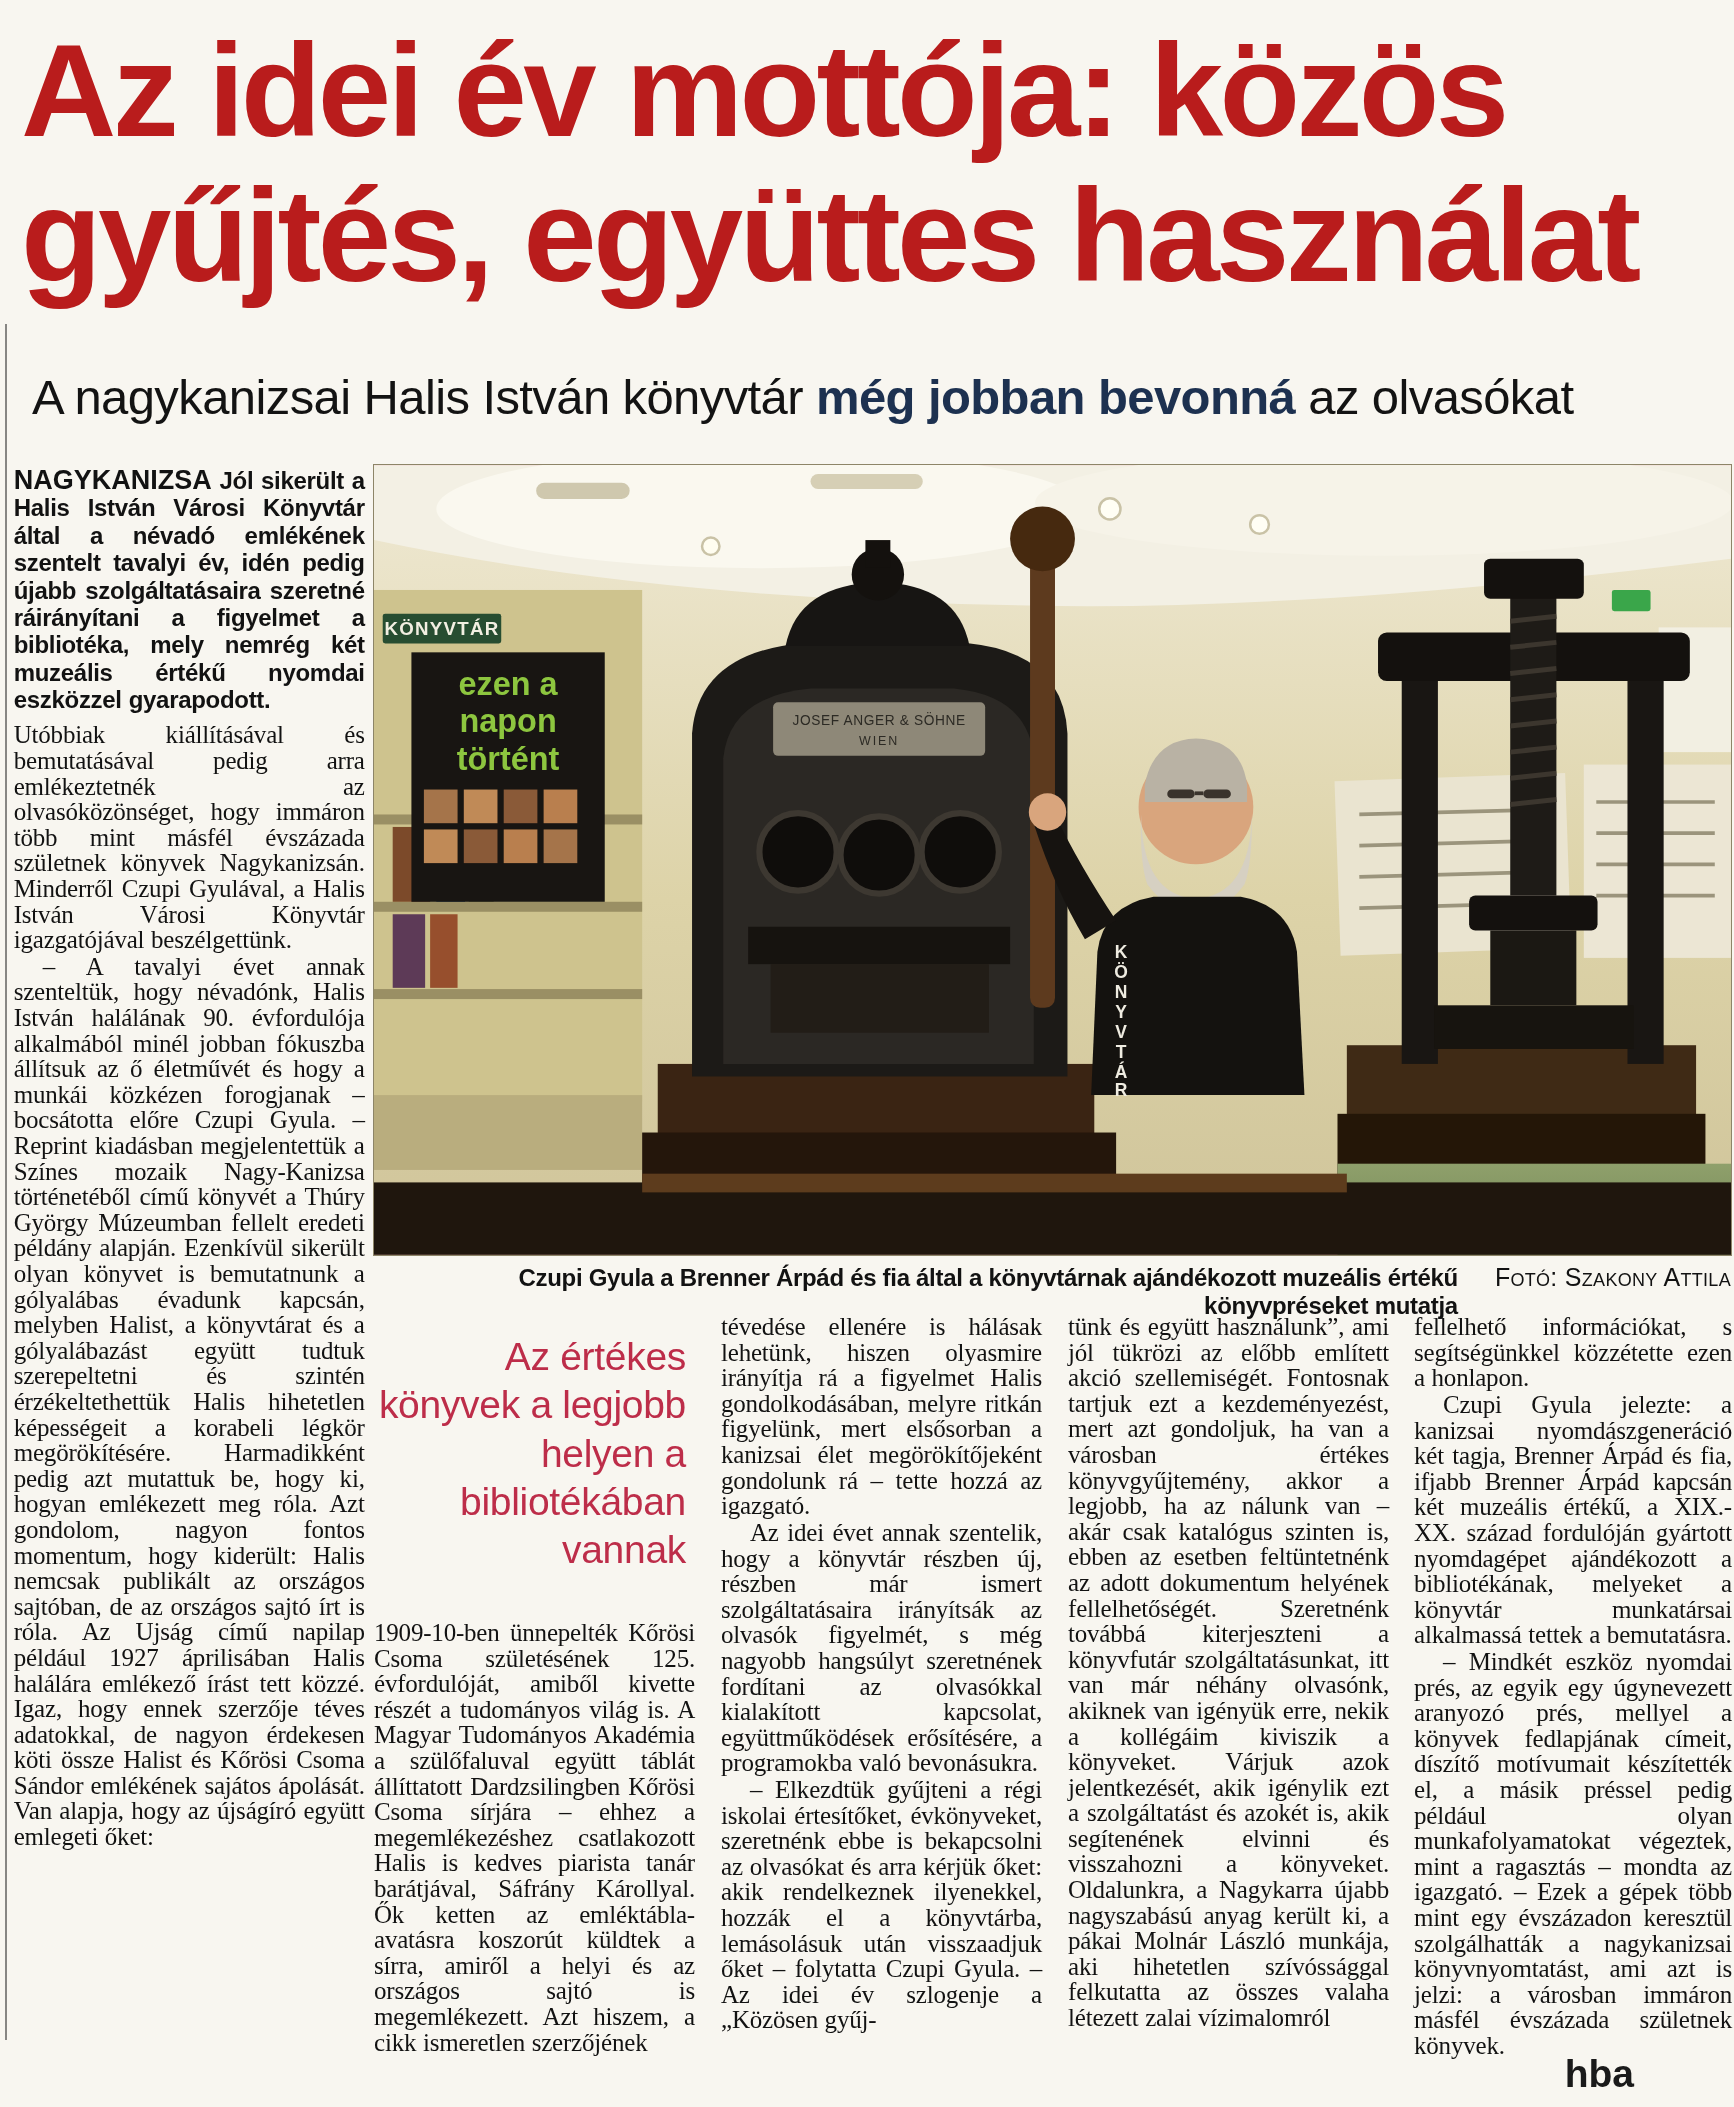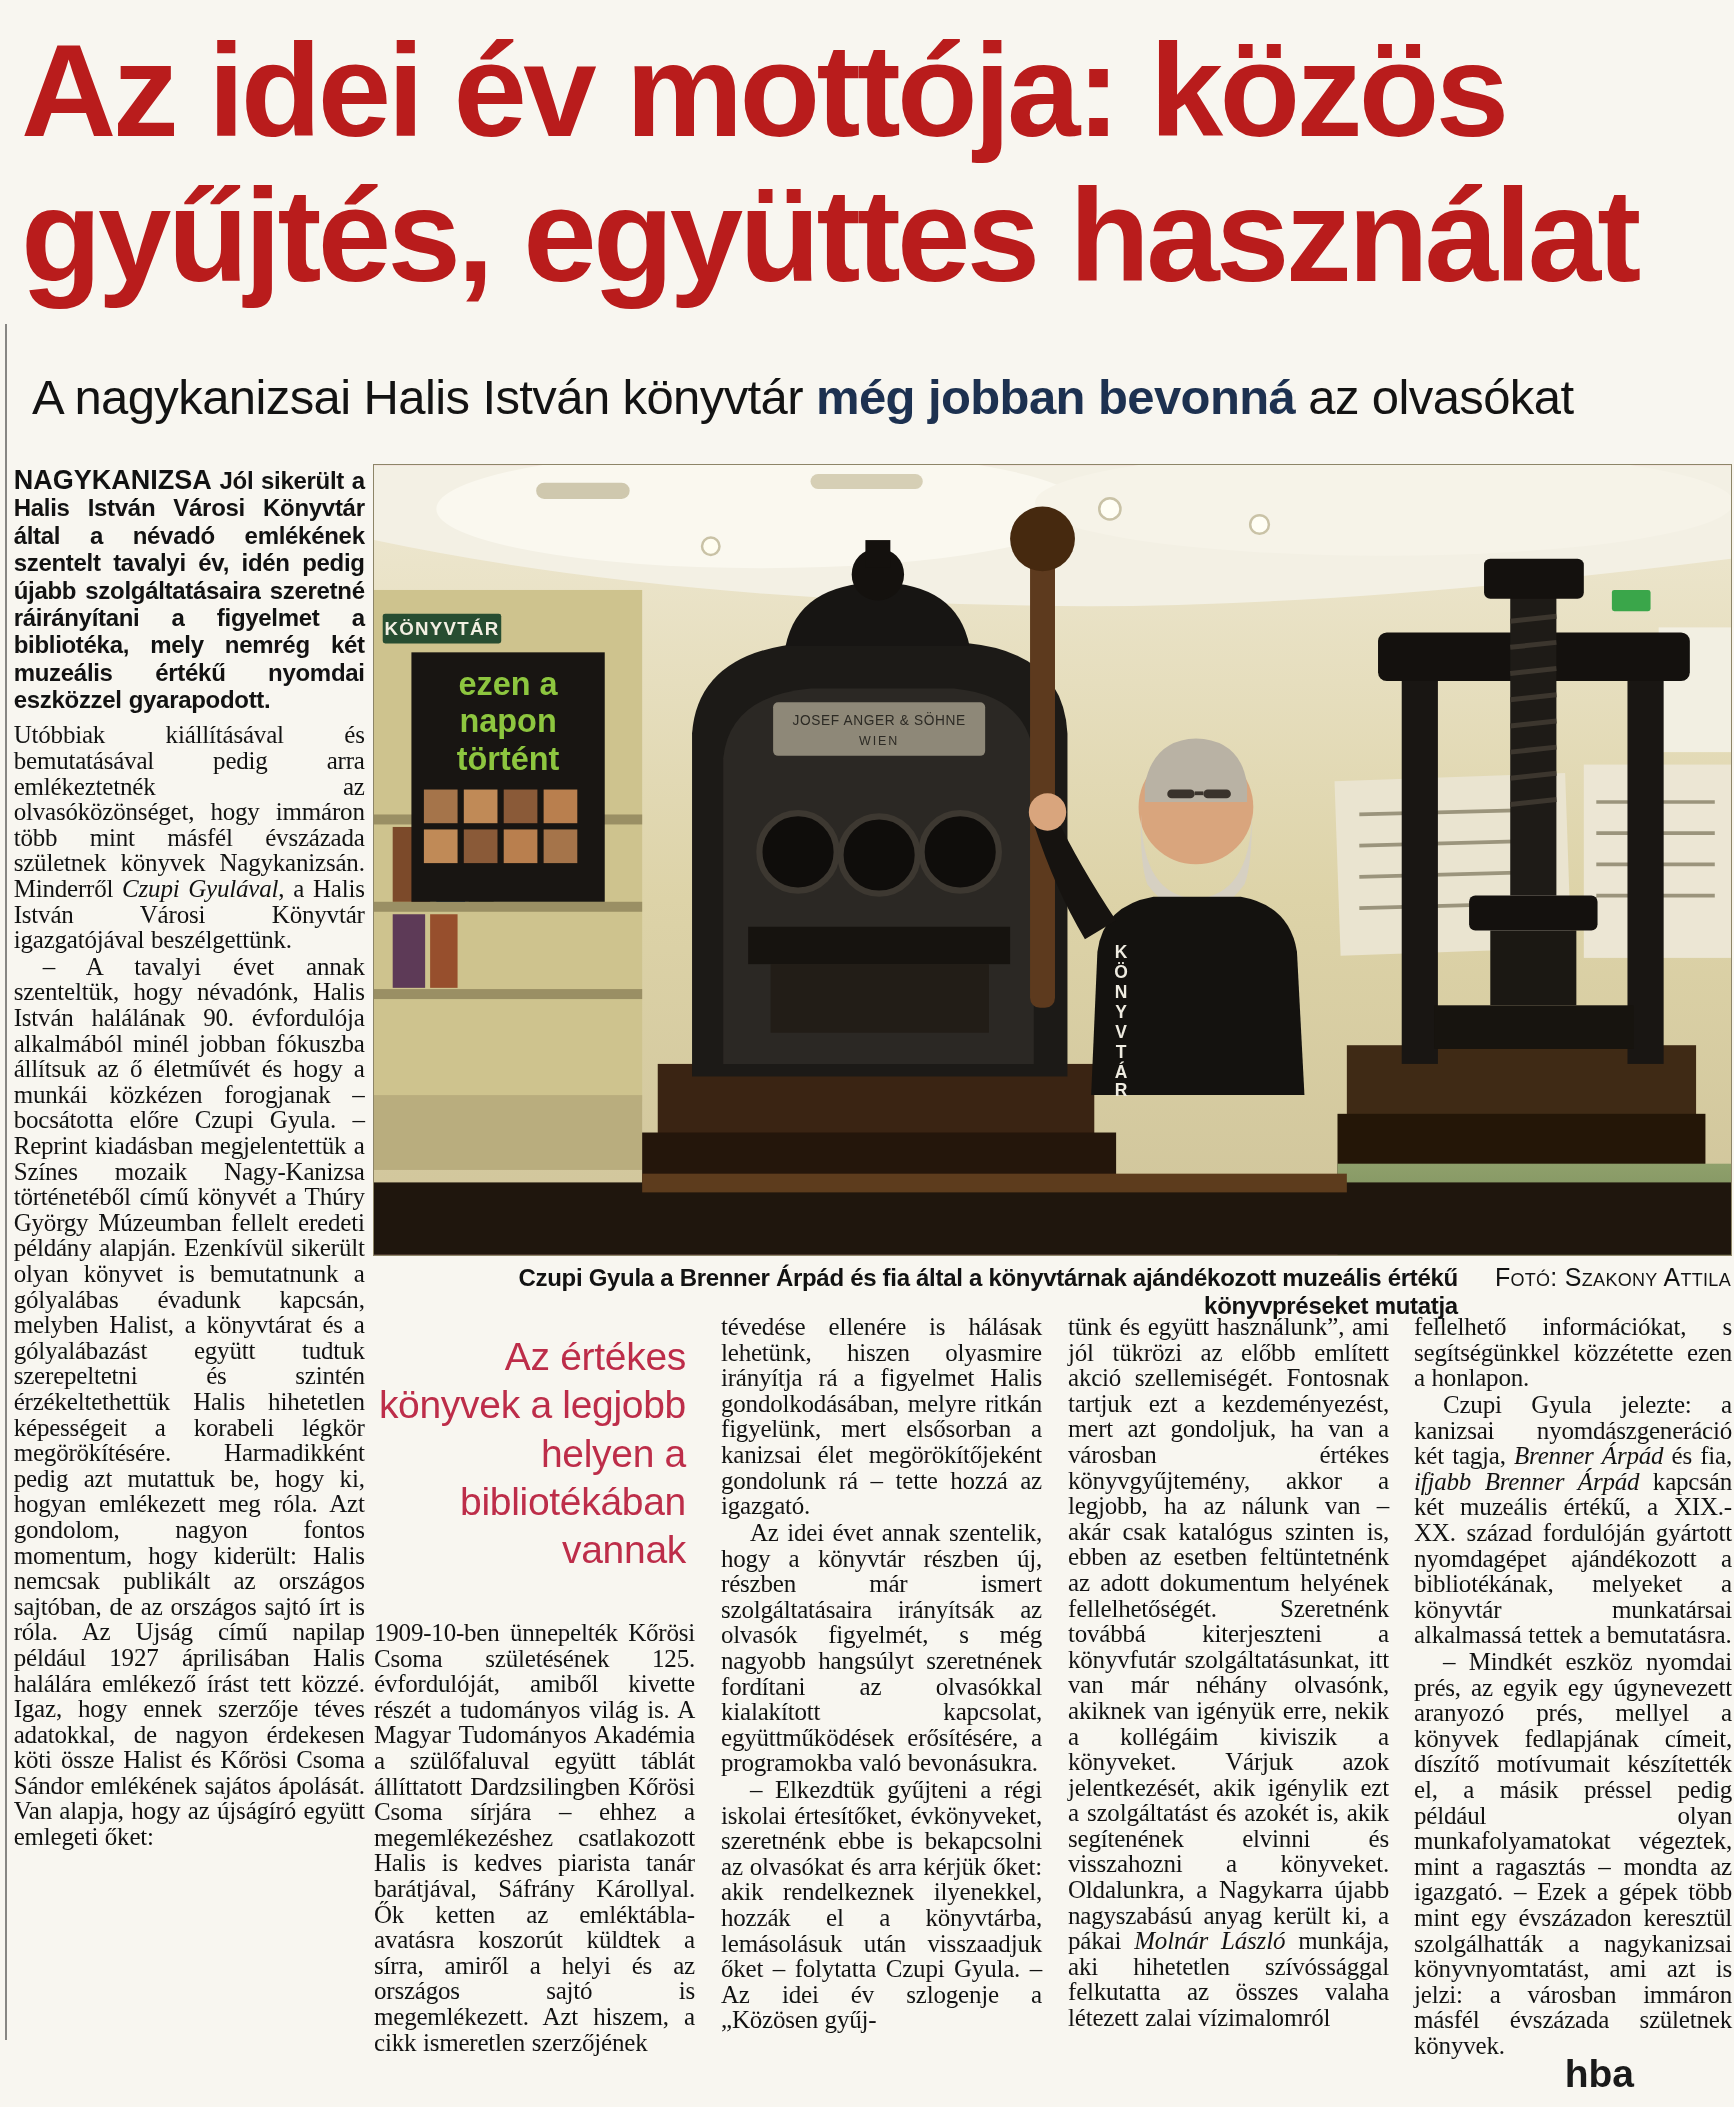--- a/index.html
+++ b/index.html
@@ -21,21 +21,21 @@
   }
   .subhead .em{ font-weight:bold; color:var(--emphasis-navy,#1d3150); }
   .col{
     position:absolute; text-align:justify;
     font-size:25px; line-height:25.6px; letter-spacing:-0.2px;
     word-spacing:0.6px;
   }
   .col p{ margin:0; }
   .col p + p{ margin-top:1.2px; }
   .col p.indent{ text-indent:29px; }
-  .col .it{ font-style:italic; }
+  .col .it{ }
   .lead{
     font-family:"Liberation Sans", sans-serif; font-weight:bold;
     font-size:24px; line-height:27.4px; letter-spacing:-0.3px;
     margin-bottom:8.7px !important;
   }
   .lead .lead-label{ font-size:27px; letter-spacing:0; }
   .col1{ left:13.7px; top:467px;  width:351px; height:1622px;}
   .col2{ left:374px; top:1620px; width:321px; height:482px;}
   .col3{ left:721px; top:1314px; width:321px; height:787px;}
   .col4{ left:1068px; top:1314px; width:321px; height:787px;}

